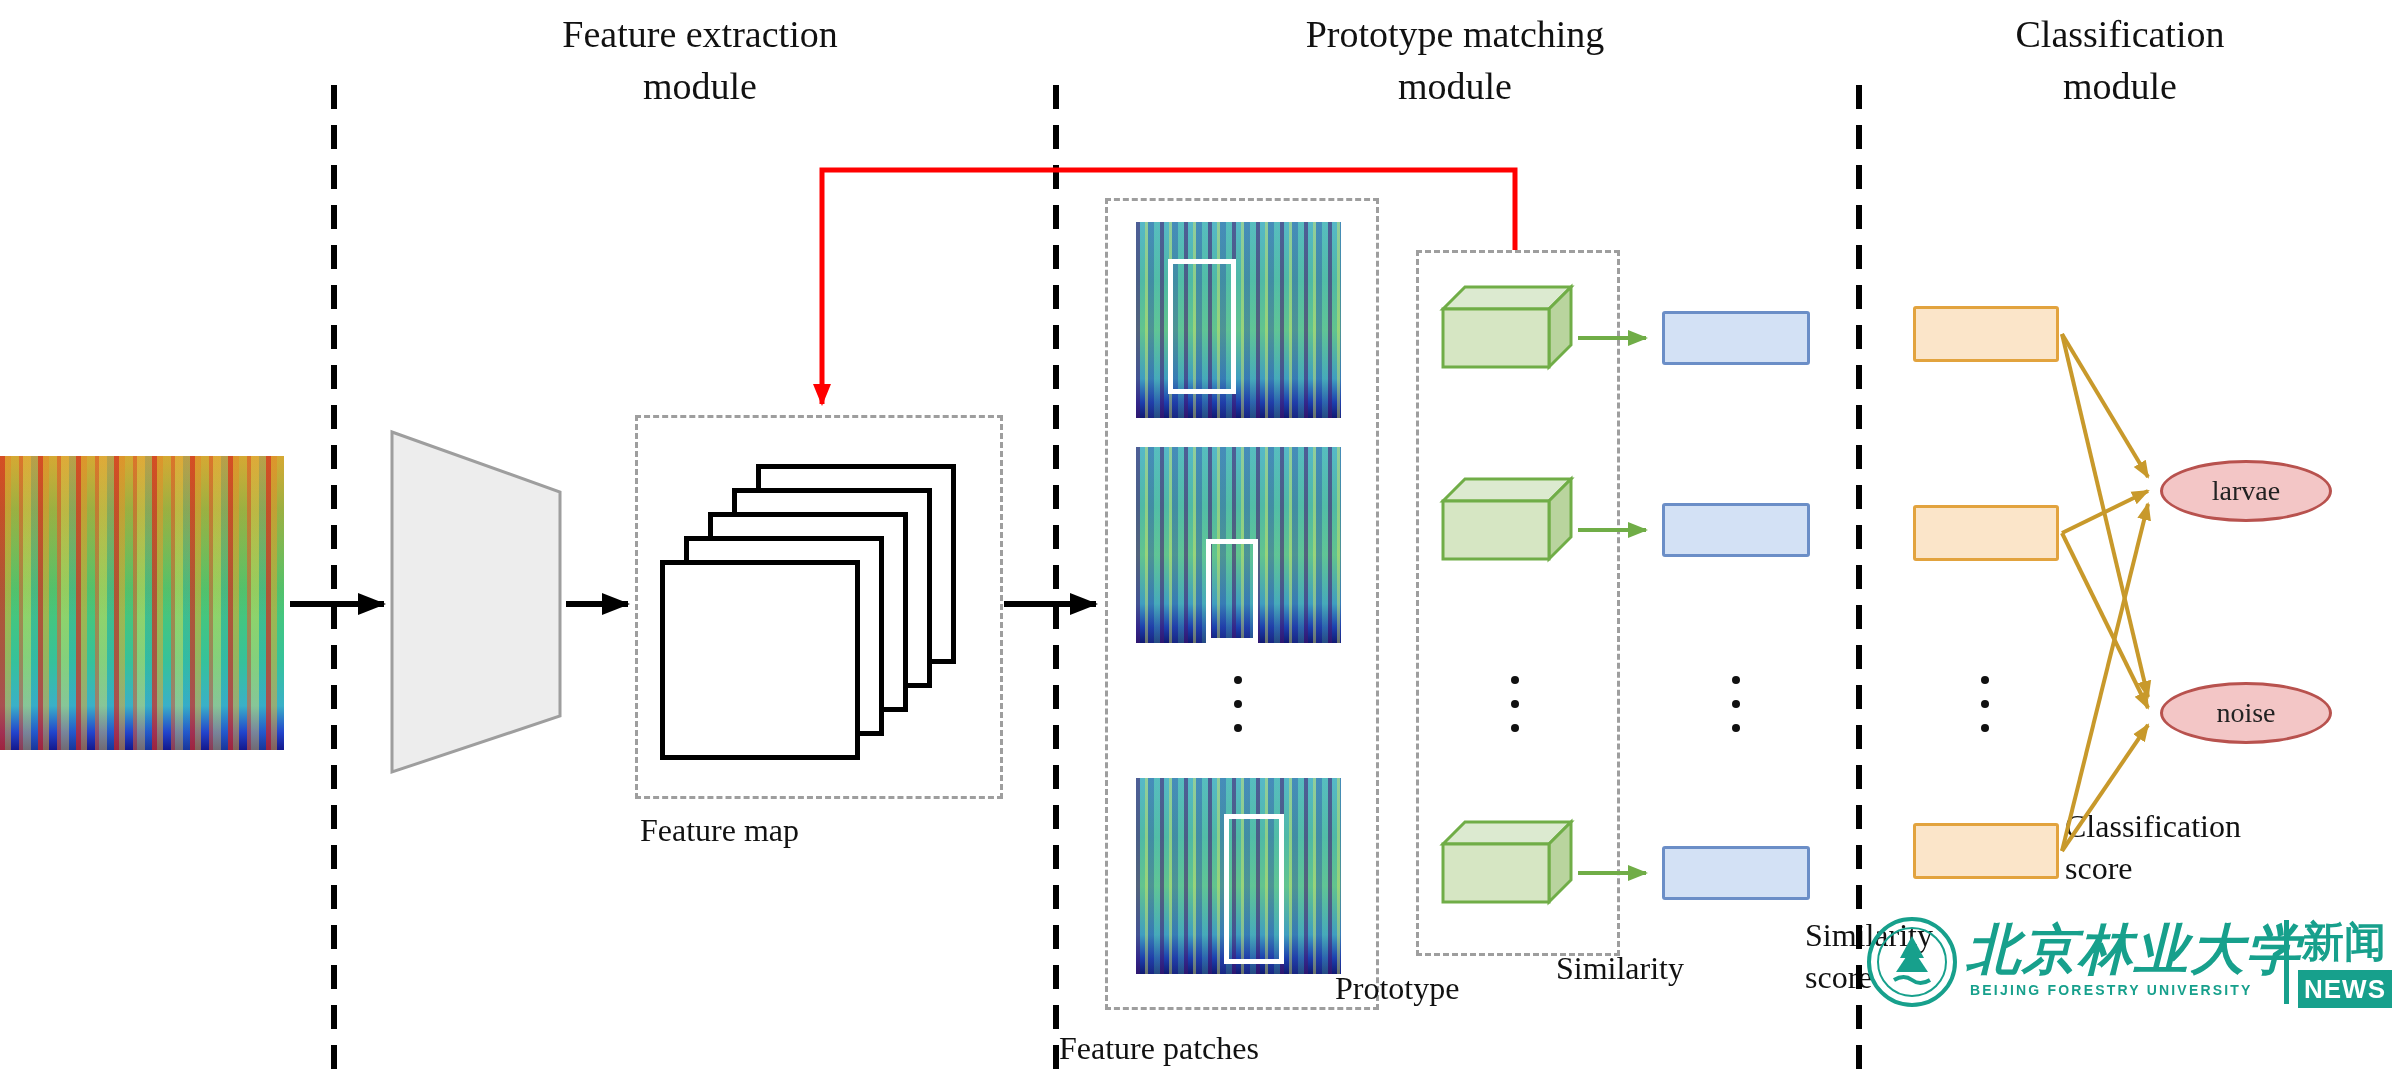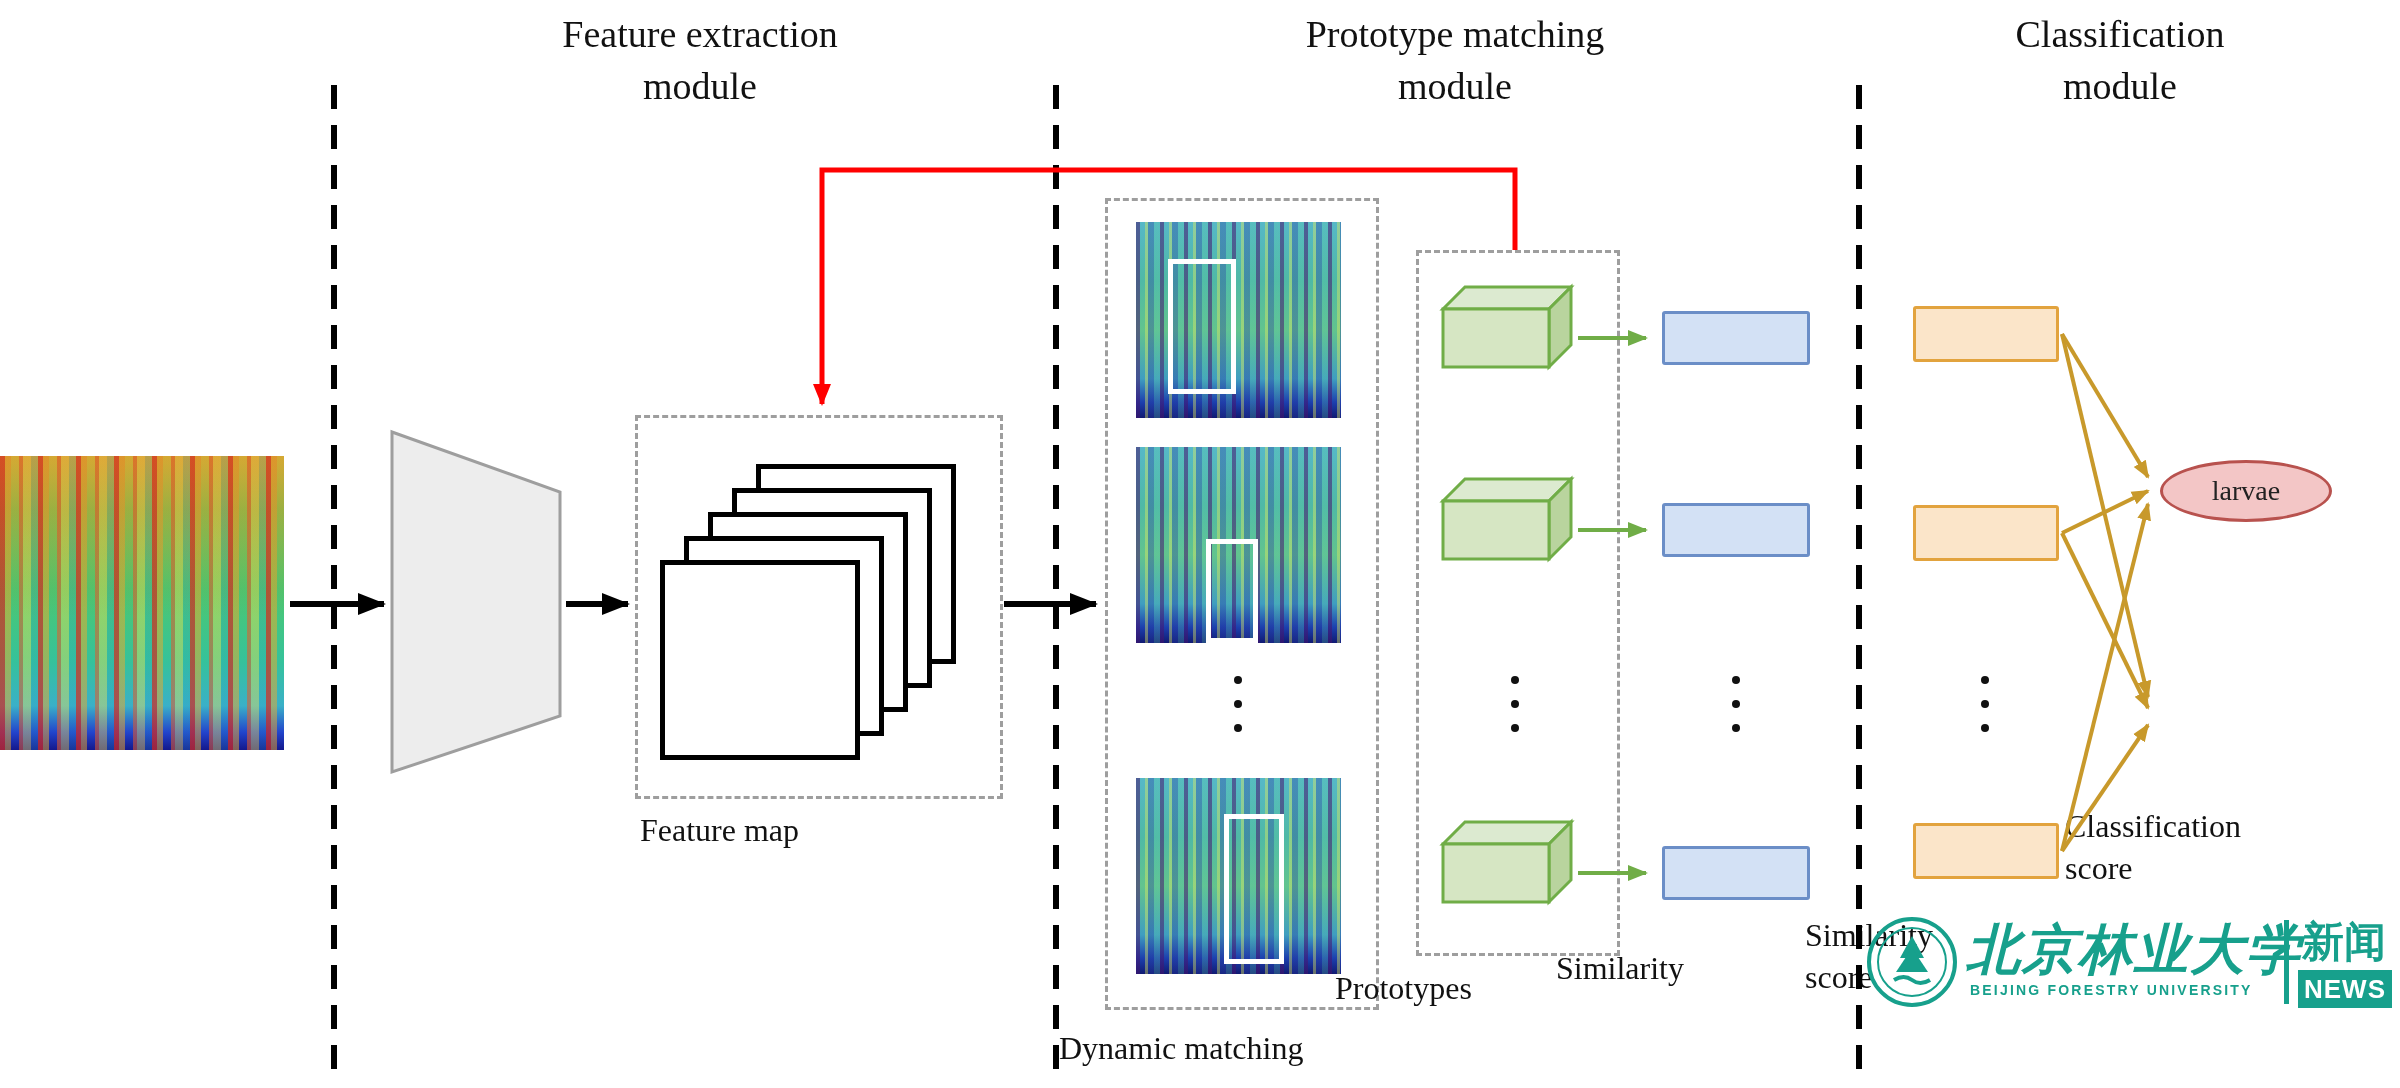--- a/index.html
+++ b/index.html
@@ -144,29 +144,29 @@
     <div class="hl" style="left:70px;top:92px;width:42px;height:94px;"></div>
   </div>
   <div class="dots" style="left:1234px;top:676px;">
     <div class="dot"></div>
       <div class="dot"></div>
       <div class="dot"></div>
   </div>
   <div class="patch" style="left:1136px;top:778px;width:205px;height:196px;">
     <div class="hl" style="left:88px;top:36px;width:50px;height:140px;"></div>
   </div>
-  <div class="label" style="left:1059px;top:1028px;width:360px;">Dynamic matching</div>
+  <div class="label" style="left:1059px;top:1028px;width:360px;">Feature patches</div>
 
   <div class="dashed-box" style="left:1416px;top:250px;width:198px;height:700px;"></div>
   <div class="dots" style="left:1511px;top:676px;">
     <div class="dot"></div>
       <div class="dot"></div>
       <div class="dot"></div>
   </div>
-  <div class="label" style="left:1335px;top:968px;width:360px;">Prototypes</div>
+  <div class="label" style="left:1335px;top:968px;width:360px;">Prototype</div>
 
   <div class="rect-blue" style="left:1662px;top:311px;"></div>
   <div class="rect-blue" style="left:1662px;top:503px;"></div>
   <div class="dots" style="left:1732px;top:676px;">
     <div class="dot"></div>
       <div class="dot"></div>
       <div class="dot"></div>
   </div>
   <div class="rect-blue" style="left:1662px;top:846px;"></div>
   <div class="label" style="left:1556px;top:948px;width:360px;">Similarity</div>
@@ -179,20 +179,23 @@
       <div class="dot"></div>
   </div>
   <div class="rect-orange" style="left:1913px;top:823px;"></div>
   <div class="label" style="left:1805px;top:915px;width:360px;">
     <div>Similarity</div>
     <div>score</div>
   </div>
 
   <div class="ellipse" style="left:2160px;top:460px;">
     <span>larvae</span>
+  </div>
+  <div class="ellipse" style="left:2160px;top:682px;">
+    <span>noise</span>
   </div>
   <div class="label" style="left:2065px;top:806px;width:360px;">
     <div>Classification</div>
     <div>score</div>
   </div>
 
   <svg class="overlay" width="2400" height="1088" viewBox="0 0 2400 1088">
     <defs>
       <marker id="ah-black" markerUnits="userSpaceOnUse" markerWidth="32" markerHeight="28" refX="26" refY="13" orient="auto">
         <path d="M0,2 L28,13 L0,24 Z" fill="#000"></path>

